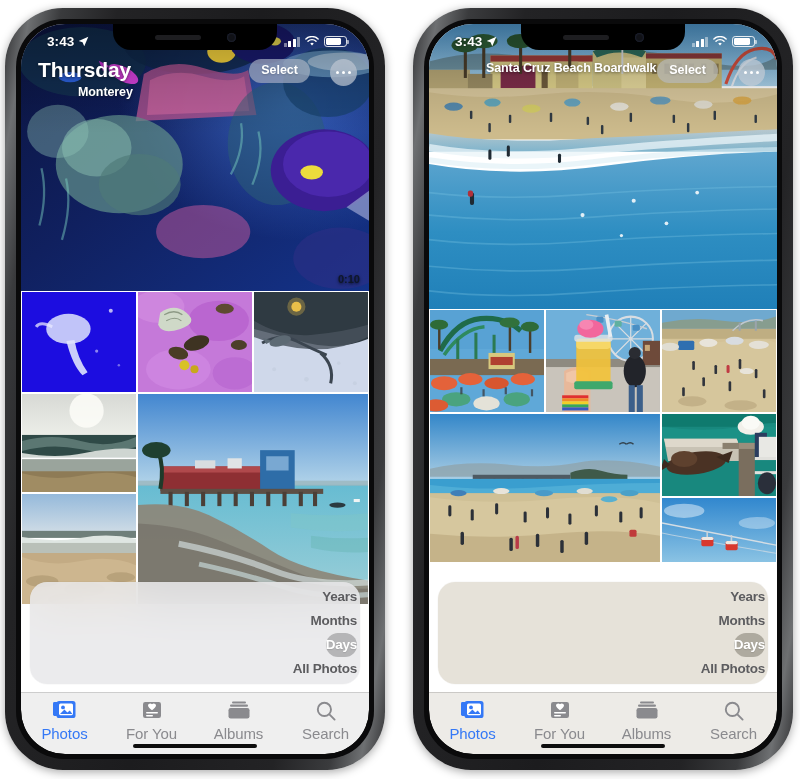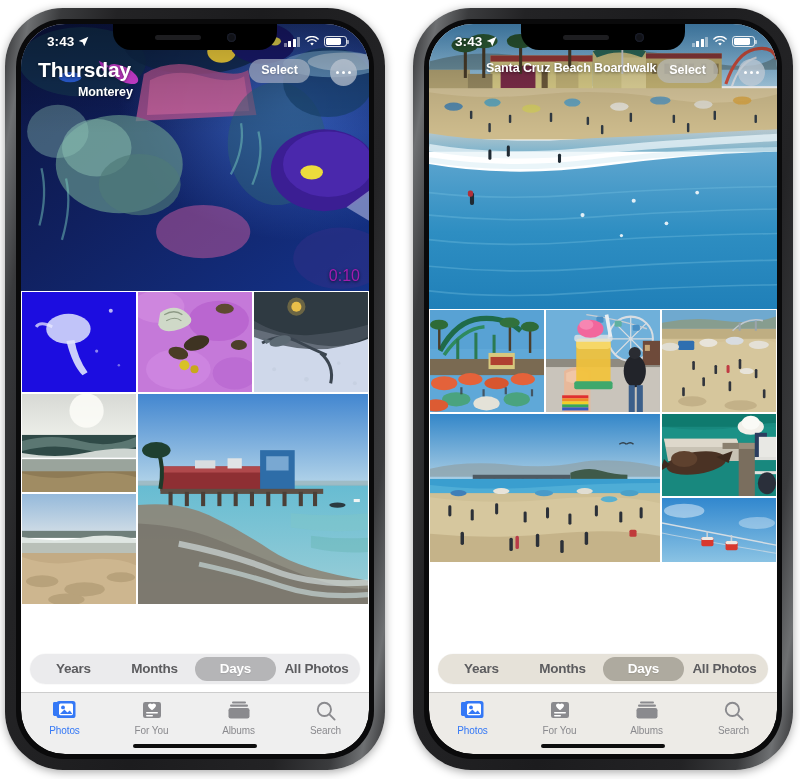--- a/index.html
+++ b/index.html
@@ -142,21 +142,21 @@
     width: 27px; height: 27px; border-radius: 50%;
     background: rgba(205,210,218,.62);
     -webkit-backdrop-filter: blur(12px); backdrop-filter: blur(12px);
     display: flex; align-items: center; justify-content: center; gap: 2.4px;
     border: none;
   }
   .btn-more i { width: 3.6px; height: 3.6px; border-radius: 50%; background: #fff; display:block; }
 
   .duration {
     position: absolute; right: 9px; bottom: 6px; z-index: 10;
-    color: #a21caf; font-size: 16px; font-weight: normal;
+    color: #0f172a; font-size: 11px; font-weight: bold;
     text-shadow: 0 1px 3px rgba(0,0,0,.7);
   }
   .row { display: flex; width: 100%; }
   .cell { position: relative; overflow: hidden; border: 1px solid #fff; }
   .col { display: flex; flex-direction: column; }
 
   
   .seg-wrap {
     position: absolute; left: 0; right: 0; bottom: 0;
     display: flex; justify-content: center;
@@ -165,20 +165,21 @@
   }
   .seg {
     display: flex; align-items: flex-end;
     background: rgba(232,232,234,.86);
     -webkit-backdrop-filter: blur(22px) saturate(180%);
     backdrop-filter: blur(22px) saturate(180%);
     border-radius: 17px;
     padding: 3px;
     width: 100%;
     box-shadow: 0 0 0 .5px rgba(0,0,0,.04);
+    flex-direction: column;
   }
   .seg-warm { background: rgba(226,221,211,.86); }
   .seg-item {
     flex: 1; text-align: center;
     font-size: 13.5px; font-weight: bold;
     color: #5c5c5f;
     padding: 4px 0 5px;
     border-radius: 14px;
     letter-spacing: -.25px;
     white-space: nowrap;
@@ -194,21 +195,21 @@
     -webkit-backdrop-filter: blur(22px); backdrop-filter: blur(22px);
     border-top: .5px solid rgba(0,0,0,.14);
     display: flex; align-items: flex-start;
     padding-top: 6px;
     position: relative;
     z-index: 25;
   }
   .tabbar-warm { background: rgba(247,245,240,.96); }
   .tab { flex: 1; display: flex; flex-direction: column; align-items: center; gap: 3px; }
   .tab-icon { height: 23px; display: flex; align-items: center; justify-content: center; }
-  .tab-label { font-size: 10px; color: #8a8a8e; letter-spacing: -.1px; text-align: right; }
+  .tab-label { font-size: 15px; color: #8a8a8e; letter-spacing: -.1px; text-align: right; }
   .tab.active .tab-label { color: #3478f6; }
 
   .home-ind {
     position: absolute; bottom: 6px; left: 50%; transform: translateX(-50%);
     width: 124px; height: 4.5px; border-radius: 3px; background: #0d0d0d;
     z-index: 30;
   }
 </style>
 </head>
 <body>

